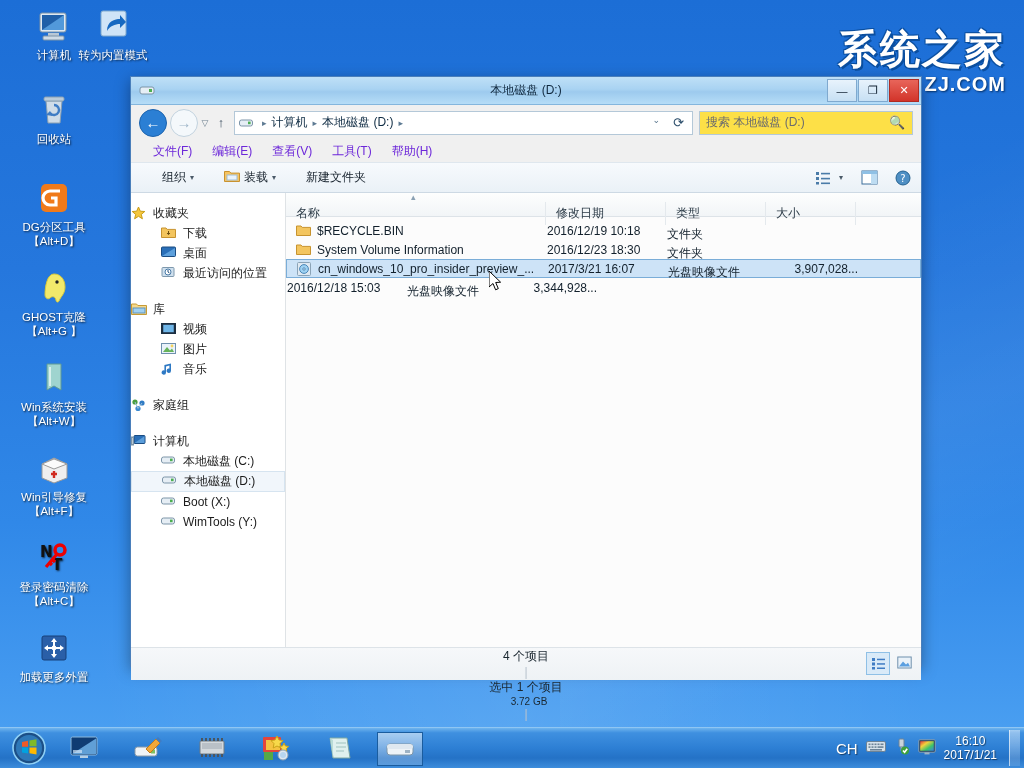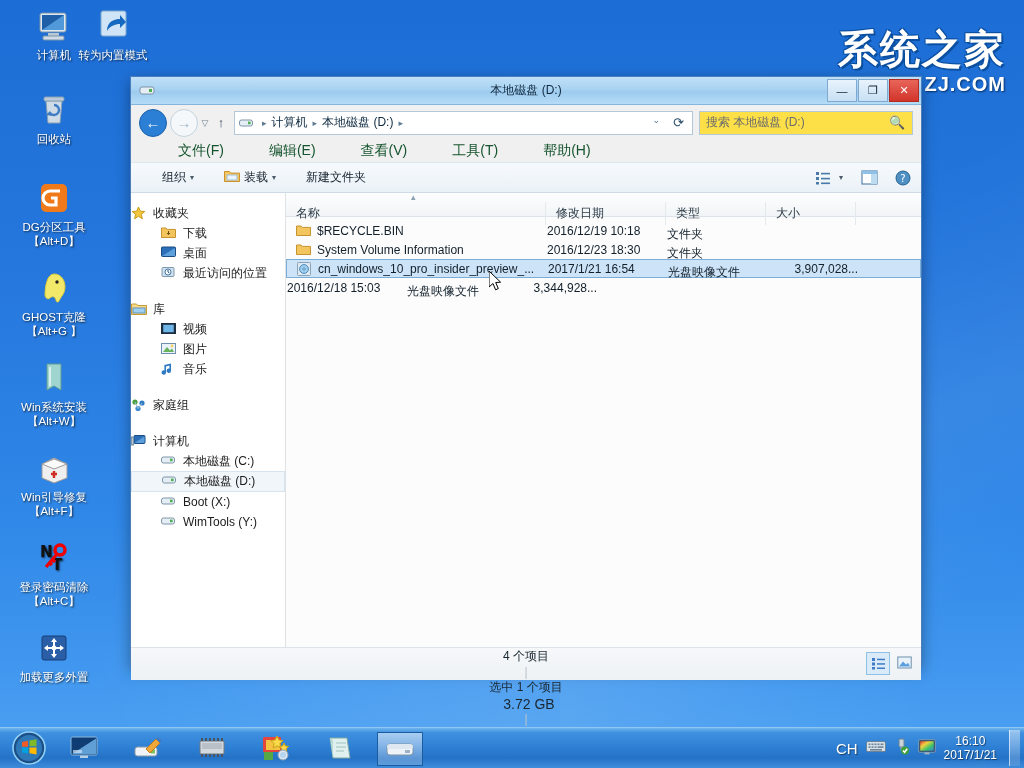--- a/index.html
+++ b/index.html
@@ -63,21 +63,21 @@
   #breadcrumb .crumb{color:#0d2a42;}
   #breadcrumb .bc-drop{position:absolute;right:32px;top:3px;color:#57748c;font-size:9px;}
   #refresh-btn{position:absolute;right:8px;top:3px;font-size:13px;color:#2c4e6b;}
   #search-box{width:200px;height:22px;margin-left:6px;background:#fde047;border:1px solid #b4c8d8;
               display:flex;align-items:center;padding:0 6px;position:relative;}
   #search-box .ph{color:#6d6d6d;font-size:12px;}
   #search-box .mag{position:absolute;right:6px;top:3px;color:#2f6aa8;font-size:13px;}
 
   
   #menu-bar{height:22px;background:#f0f0f0;display:flex;align-items:center;padding-left:14px;gap:4px;}
-  .menu-item{padding:2px 8px;font-size:14px;color:#14532d;margin-left:25px;}
+  .menu-item{padding:2px 8px;font-size:12px;color:#6d28d9;}
 
   
   #toolbar{height:29px;background:linear-gradient(180deg,#f7fafd,#eaf1f7);
            border-top:1px solid #dfe7ee;border-bottom:1px solid #cdd9e4;
            display:flex;align-items:center;padding:0 24px;gap:2px;position:relative;}
   .tb-item{display:flex;align-items:center;gap:4px;padding:3px 7px;font-size:12px;color:#15202b;}
   .tb-caret{font-size:8px;color:#4a5a68;}
   .tb-right{position:absolute;right:6px;top:0;height:29px;display:flex;align-items:center;gap:4px;}
   .tb-sq{width:24px;height:22px;display:flex;align-items:center;justify-content:center;}
 
@@ -107,21 +107,21 @@
   .fc.name .fico{width:15px;height:14px;margin-right:6px;flex:none;}
   .fc.date{width:120px;padding-left:1px;}
   .fc.type{width:100px;padding-left:1px;margin-top:8px;}
   .fc.size{width:95px;text-align:right;padding-right:4px;}
   .rows-pad{height:4px;}
 
   
   #status-bar{height:32px;background:linear-gradient(180deg,#f6f8fa,#eef2f5);
        border-top:1px solid #dde3e8;display:flex;align-items:center;padding:0 24px;position:relative;font-size:12px;color:#1a2730;flex-direction:column;}
   #status-bar .sep{color:#b9c4cd;margin:0 8px;}
-  #status-bar .small{font-size:14px;}
+  #status-bar .small{font-size:10px;}
   .sb-right{position:absolute;right:6px;top:4px;display:flex;gap:3px;}
   .sb-sq{width:22px;height:21px;display:flex;align-items:center;justify-content:center;}
   .sb-sq.sel{border:1px solid #8fc0e6;background:#d9eaf8;}
 
   
   #cursor{position:absolute;left:489px;top:271px;width:14px;height:21px;pointer-events:none;}
 
   
   #taskbar{position:absolute;left:0;bottom:0;width:1024px;height:40px;
      background:linear-gradient(180deg,#6fb4ee 0%,#3f90e0 12%,#2d7fd4 50%,#2472c6 75%,#3d8ddc 100%);
@@ -553,21 +553,21 @@
         <div class="fc name">
           <span class="fico">
             <svg width="15" height="14" viewBox="0 0 15 14">
                 <rect x="0.5" y="0.5" width="13" height="13" rx="1" fill="#dfe9f2" stroke="#8ba3b6"></rect>
                 <circle cx="7" cy="7" r="4.4" fill="#9fd2f2" stroke="#4a86b8"></circle>
                 <circle cx="7" cy="7" r="1.2" fill="#fff" stroke="#4a86b8"></circle>
               </svg>
           </span>
           <span>cn_windows_10_pro_insider_preview_...</span>
         </div>
-        <div class="fc date">2017/1/21 16:54</div>
+        <div class="fc date">2017/3/21 16:07</div>
         <div class="fc type">光盘映像文件</div>
         <div class="fc size">3,907,028...</div>
       </div>
 
       <div class="frow">
         <div class="fc date">2016/12/18 15:03</div>
         <div class="fc type">光盘映像文件</div>
         <div class="fc size">3,344,928...</div>
       </div>
     </div>

